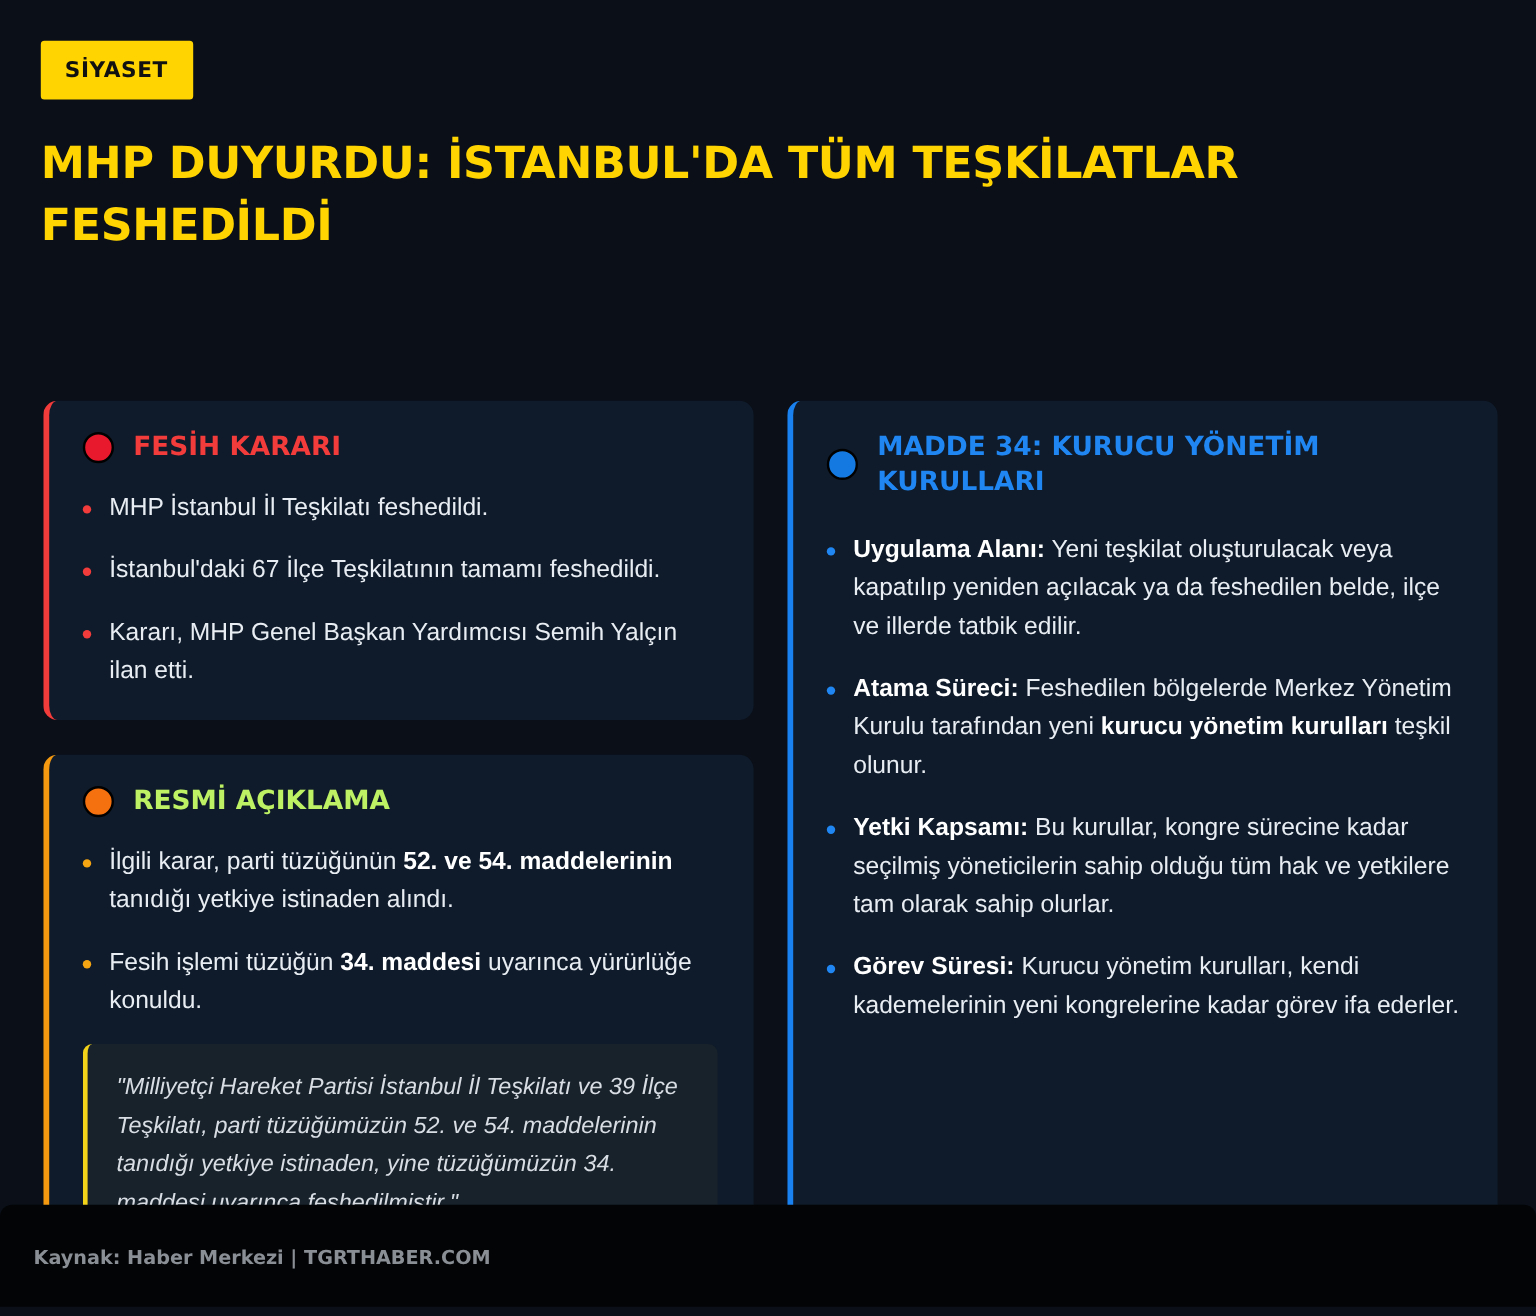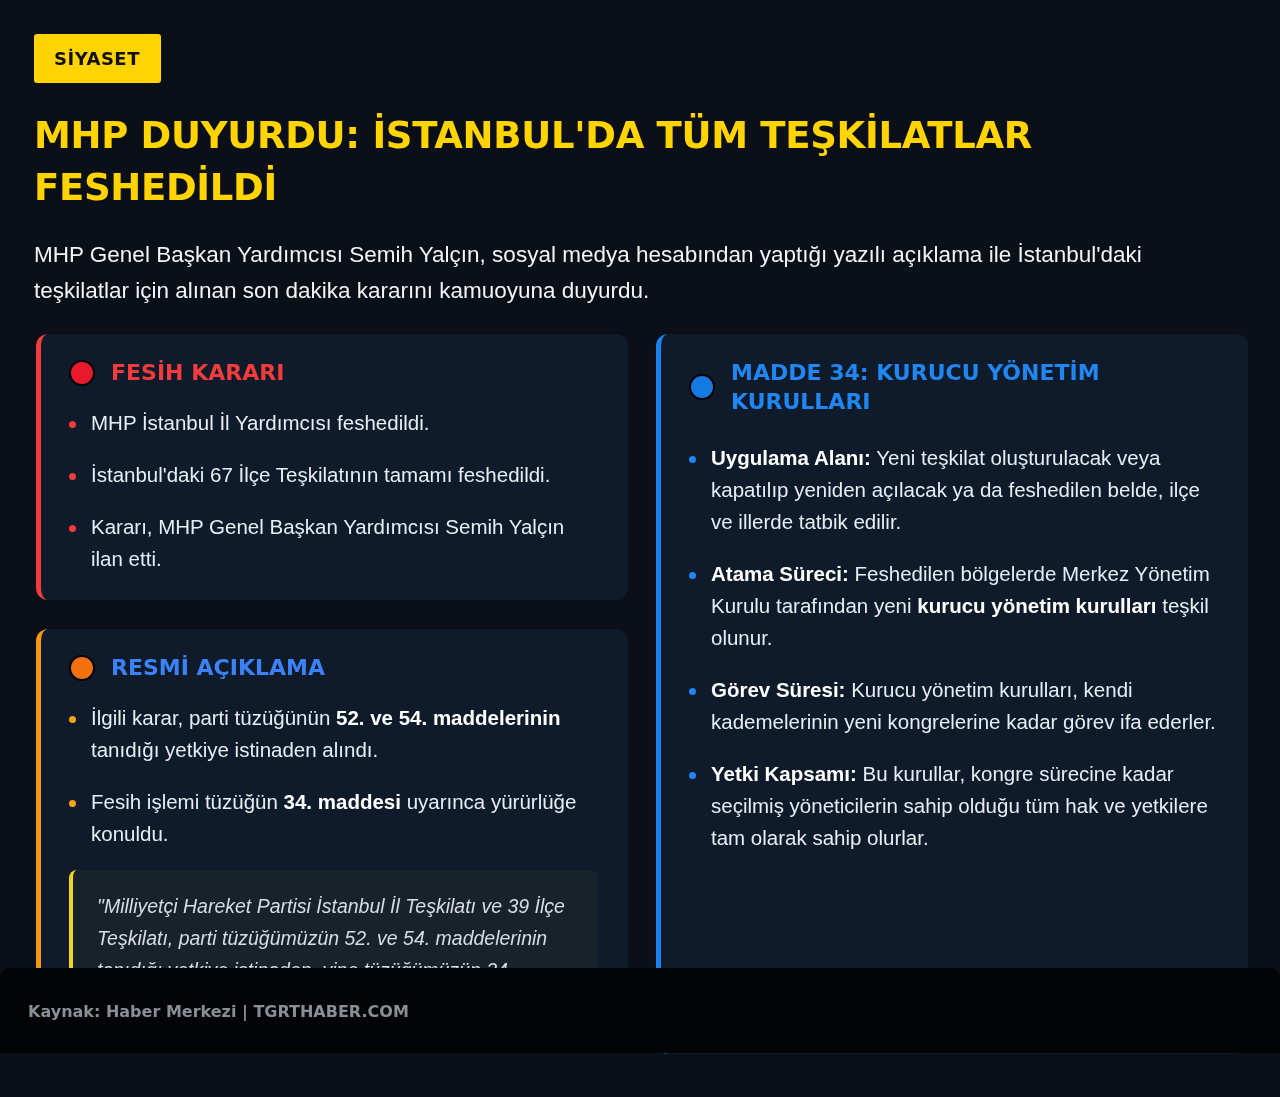--- a/index.html
+++ b/index.html
@@ -75,21 +75,21 @@
     flex-shrink: 0;
   }
   .card-title {
     font-family: "DejaVu Sans", sans-serif;
     font-weight: bold;
     font-size: 22px;
     line-height: 29px;
   }
   .red .card-title { color: #f23b3b; }
   .red .dot { background: #e8192c; }
-  .orange .card-title { color: #3b82f6; }
+  .orange .card-title { color: #bef264; }
   .orange .dot { background: #f5700f; }
   .blue .card-title { color: #1f86f2; }
   .blue .dot { background: #1479e0; }
   .blue .card-head { align-items: center; margin-bottom: 26px; }
 
   ul.items { list-style: none; }
   ul.items li {
     position: relative;
     padding-left: 22px;
     font-family: "Liberation Sans", sans-serif;
@@ -119,53 +119,52 @@
     padding: 20px 20px 20px 24px;
     font-family: "Liberation Sans", sans-serif;
     font-style: italic;
     font-size: 19.5px;
     line-height: 32px;
     color: #d8dde4;
   }
 
   .footer {
     position: absolute;
-    left: 0; top: 968px;
+    left: 0; top: 1004px;
     width: 1280px; height: 85px;
     background: #030405;
     border-radius: 10px 10px 0 0;
     padding: 32px 28px;
   }
   .footer-text {
     font-family: "DejaVu Sans", sans-serif;
     font-weight: bold;
     font-size: 16px;
     color: #8a8f96;
     line-height: 24px;
   }
 </style>
 </head>
 <body>
 
 <div class="page">
   <div class="category">SİYASET</div>
   <h1 class="headline">MHP DUYURDU: İSTANBUL'DA TÜM TEŞKİLATLAR FESHEDİLDİ</h1>
-  <p class="lead">MHP Genel Başkan Yardımcısı Semih Yalçın, sosyal medya hesabından yaptığı yazılı açıklama ile İstanbul'daki teşkilatlar için alınan son dakika kararını kamuoyuna duyurdu.</p>
 </div>
 
 <div class="grid">
   <div class="col left">
 
     <section class="card red">
       <div class="card-head">
         <span class="dot"></span>
         <h2 class="card-title">FESİH KARARI</h2>
       </div>
       <ul class="items">
-        <li>MHP İstanbul İl Yardımcısı feshedildi.</li>
+        <li>MHP İstanbul İl Teşkilatı feshedildi.</li>
         <li>İstanbul'daki 67 İlçe Teşkilatının tamamı feshedildi.</li>
         <li>Kararı, MHP Genel Başkan Yardımcısı Semih Yalçın ilan etti.</li>
       </ul>
     </section>
 
     <section class="card orange">
       <div class="card-head">
         <span class="dot"></span>
         <h2 class="card-title">RESMİ AÇIKLAMA</h2>
       </div>
@@ -180,22 +179,22 @@
 
   <div class="col right">
     <section class="card blue">
       <div class="card-head">
         <span class="dot"></span>
         <h2 class="card-title">MADDE 34: KURUCU YÖNETİM KURULLARI</h2>
       </div>
       <ul class="items">
         <li><b>Uygulama Alanı:</b><span> Yeni teşkilat oluşturulacak veya kapatılıp yeniden açılacak ya da feshedilen belde, ilçe ve illerde tatbik edilir.</span></li>
         <li><b>Atama Süreci:</b><span> Feshedilen bölgelerde Merkez Yönetim Kurulu tarafından yeni </span><b>kurucu yönetim kurulları</b><span> teşkil olunur.</span></li>
+        <li><b>Yetki Kapsamı:</b><span> Bu kurullar, kongre sürecine kadar seçilmiş yöneticilerin sahip olduğu tüm hak ve yetkilere tam olarak sahip olurlar.</span></li>
         <li><b>Görev Süresi:</b><span> Kurucu yönetim kurulları, kendi kademelerinin yeni kongrelerine kadar görev ifa ederler.</span></li>
-        <li><b>Yetki Kapsamı:</b><span> Bu kurullar, kongre sürecine kadar seçilmiş yöneticilerin sahip olduğu tüm hak ve yetkilere tam olarak sahip olurlar.</span></li>
       </ul>
     </section>
   </div>
 </div>
 
 <footer class="footer">
   <div class="footer-text">Kaynak: Haber Merkezi | TGRTHABER.COM</div>
 </footer>
 
 </body></html>

